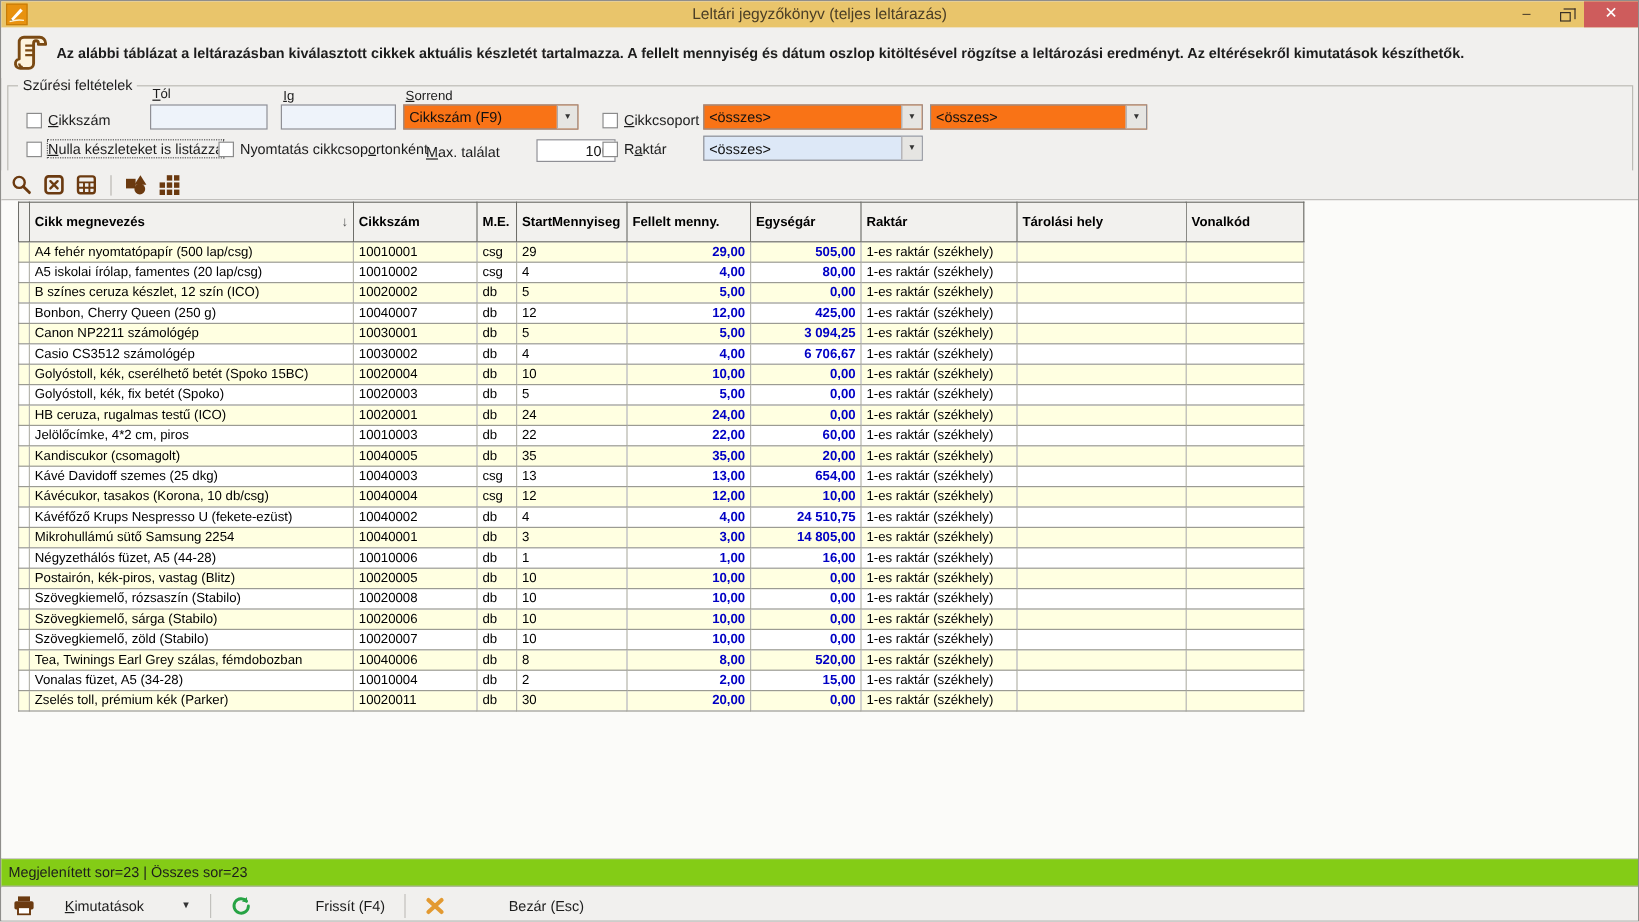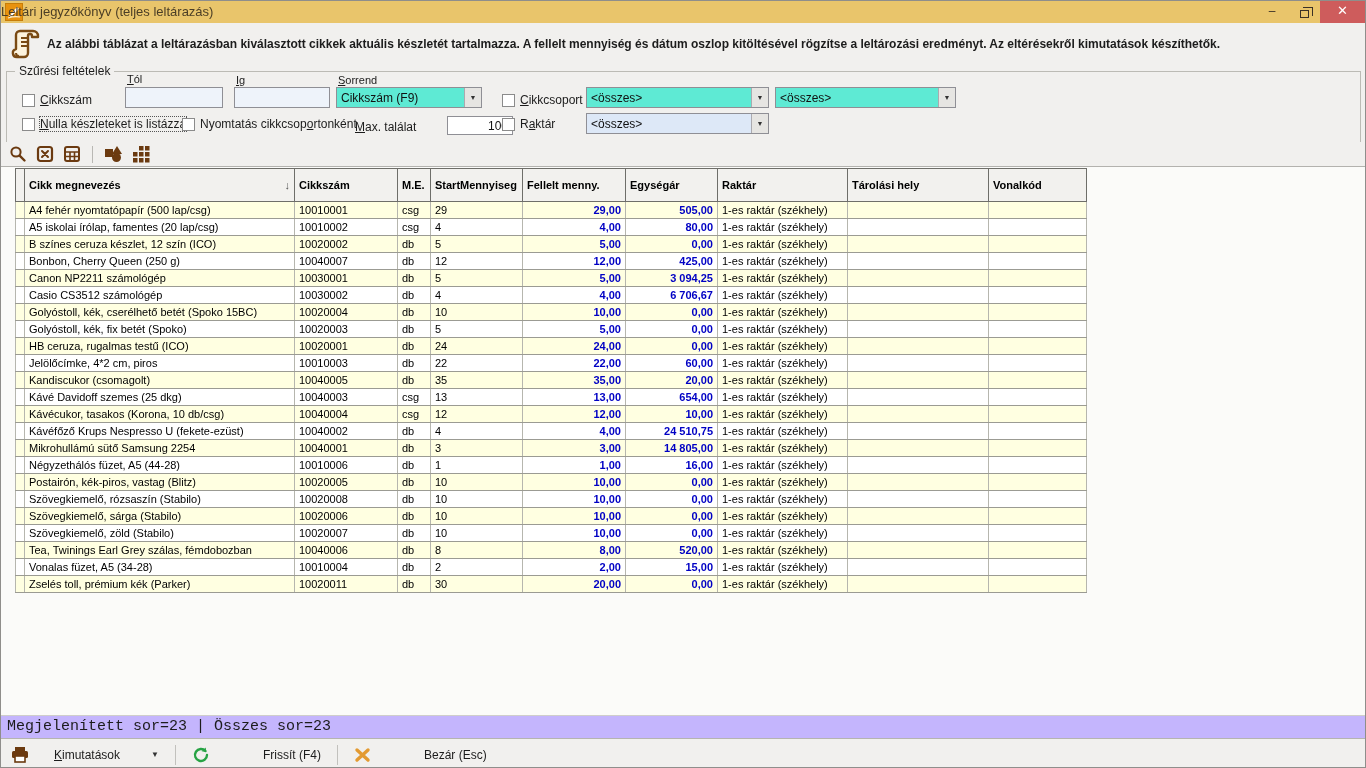--- a/index.html
+++ b/index.html
@@ -3,21 +3,21 @@
 <meta charset="utf-8">
 <style>
   * { box-sizing: border-box; margin:0; padding:0; }
   html,body { width:1366px; height:768px; }
   body { font-family:"Liberation Sans", sans-serif; background:#d8d7d4; }
   .window { position:relative; width:1366px; height:768px; background:#f1f0ee; overflow:hidden; border:1px solid #8f8e8b; }
 
   
   .titlebar { position:absolute; top:0; left:0; width:100%; height:22px; background:#e9c56b; }
   .app-icon { position:absolute; left:4px; top:2px; width:18px; height:18px; background:#e8920f; border:1px solid #c77d08; }
-  .title-text { position:absolute; left:0; right:0; top:0; height:22px; line-height:22px; font-size:13px; color:#4b3e26; }
+  .title-text { position:absolute; left:0; right:0; top:0; height:22px; line-height:22px; text-align:center; font-size:13px; color:#4b3e26; }
   .win-controls { position:absolute; right:0; top:0; height:22px; display:flex; }
   .win-btn { width:32px; height:22px; text-align:center; line-height:20px; font-size:12px; color:#3a3126; }
   .win-btn.close { width:45px; background:#ce5c5c; color:#fff; font-size:13px; }
   .restore-glyph { display:inline-block; width:9px; height:8px; border:1px solid #3a3126; position:relative; top:3px; background:#e9c56b; }
   .restore-glyph::before { content:""; position:absolute; left:2px; top:-4px; width:9px; height:8px; border:1px solid #3a3126; border-bottom:none; border-left:none; }
 
   
   .infobar { position:absolute; top:22px; left:0; width:100%; height:42px; background:#f1f0ee; }
   .scroll-icon { position:absolute; left:9px; top:4px; }
   .info-text { position:absolute; left:46px; top:0; height:42px; display:flex; align-items:center; font-size:12px; font-weight:700; color:#1c1c1c; padding-right:14px; }
@@ -26,21 +26,21 @@
   .groupbox { position:absolute; top:70px; left:5px; width:1355px; height:88px; border:1px solid #bcbbb5; }
   .legend { position:absolute; top:-8px; left:8px; background:#f1f0ee; padding:0 4px; font-size:12px; color:#1c1c1c; }
   .cb { position:absolute; display:flex; align-items:center; gap:5px; font-size:12px; color:#1c1c1c; cursor:default; }
   .cb-box { width:13px; height:13px; background:#fff; border:1px solid #8b8b8b; flex:0 0 13px; }
   .u { text-decoration:underline; }
   .dotted { outline:1px dotted #555; outline-offset:0px; }
   .small-label { position:absolute; font-size:11px; color:#1c1c1c; }
   .small-label .u { text-decoration:underline; }
   .tinput { position:absolute; height:21px; background:#eef3fa; border:1px solid #8f8f95; font-family:"Liberation Sans",sans-serif; font-size:12px; padding:0 4px; color:#111; }
   .tinput.num { text-align:right; background:#fff; height:19px;margin-left:16px; }
-  .combo { position:absolute; height:21px; background:#5eead4; border:1px solid #8f8f95; display:flex; align-items:center; }
+  .combo { position:absolute; height:21px; background:#f97316; border:1px solid #8f8f95; display:flex; align-items:center; }
   .combo-text { flex:1; font-size:12px; padding-left:4px; color:#111; white-space:nowrap; overflow:hidden; }
   .combo-btn { width:17px; height:100%; background:#e6e5e2; border-left:1px solid #abaaaf; font-size:7px; color:#333; display:flex; align-items:center; justify-content:center; }
   .combo.hl { background:#dde8f7; }
 
   
   .toolbar { position:absolute; top:141px; left:0; width:100%; height:25px; background:#f1f0ee; border-bottom:1px solid #b3b2ae; display:flex; align-items:center; padding-left:8px; gap:9px; }
   .tb-sep { width:1px; height:17px; background:#b9b8b4; margin:0 2px; }
 
   
   .content { position:absolute; top:166px; left:0; width:100%; height:548px; background:#fbfbf9; }
@@ -49,21 +49,21 @@
   table.grid td { height:17px; border-right:1px solid #b6b6ae; border-bottom:1px solid #9b9b93; border-left:1px solid #b6b6ae; padding:0 4px; white-space:nowrap; overflow:hidden; color:#000; }
   table.grid tr.alt td { background:#ffffe1; }
   table.grid tr td { background:#ffffff; }
   table.grid tr.alt td { background:#ffffe1; }
   table.grid td.sel { background:#fff; border-bottom:1px solid #9b9b93; }
   table.grid td.r { text-align:right;margin-top:42px; }
   table.grid td.blue { color:#0000c4; font-weight:bold; }
   .sort-arrow { position:absolute; right:4px; top:10px; font-size:11px; color:#555; font-weight:normal; }
 
   
-  .statusbar { position:absolute; top:714px; left:0; width:100%; height:24px; background:#c4b5fd; border-top:1px solid #cfcecb; border-bottom:1px solid #b5b4b0; font-size:15px; color:#1c1c1c; line-height:22px; padding-left:6px;font-family:Liberation Mono, monospace; }
+  .statusbar { position:absolute; top:714px; left:0; width:100%; height:24px; background:#84cc16; border-top:1px solid #cfcecb; border-bottom:1px solid #b5b4b0; font-size:12px; color:#1c1c1c; line-height:22px; padding-left:6px; }
 
   
   .footer { position:absolute; top:739px; left:0; width:100%; height:29px; background:#f1f0ee; display:flex; align-items:center; padding-left:10px; gap:10px; font-size:12px; color:#1c1c1c; }
   .foot-btn { display:flex; align-items:center; gap:25px; }
   .foot-sep { width:1px; height:20px; background:#c2c1bd; margin:0 6px; }
   .drop-arrow { font-size:8px; color:#333; margin-left:6px; }
   svg { display:block; }
 </style>
 </head>
 <body>

